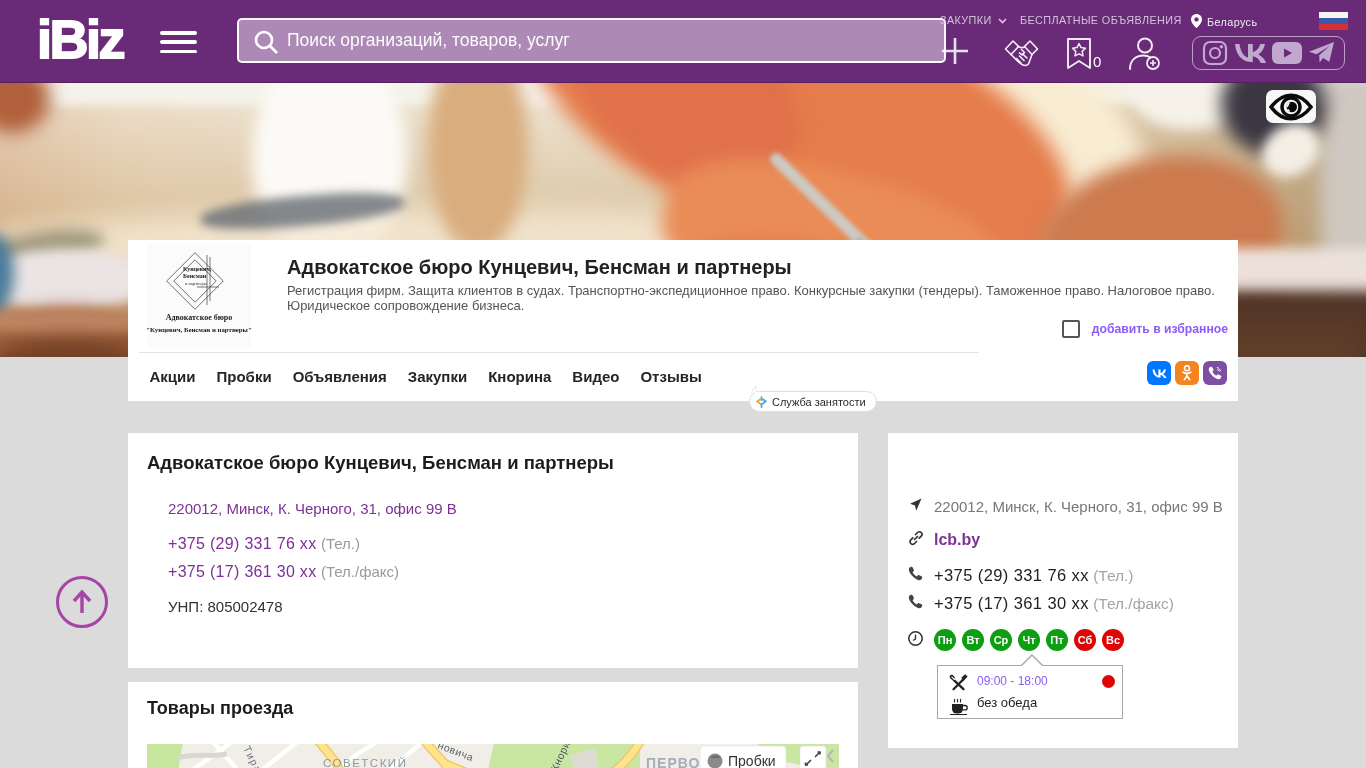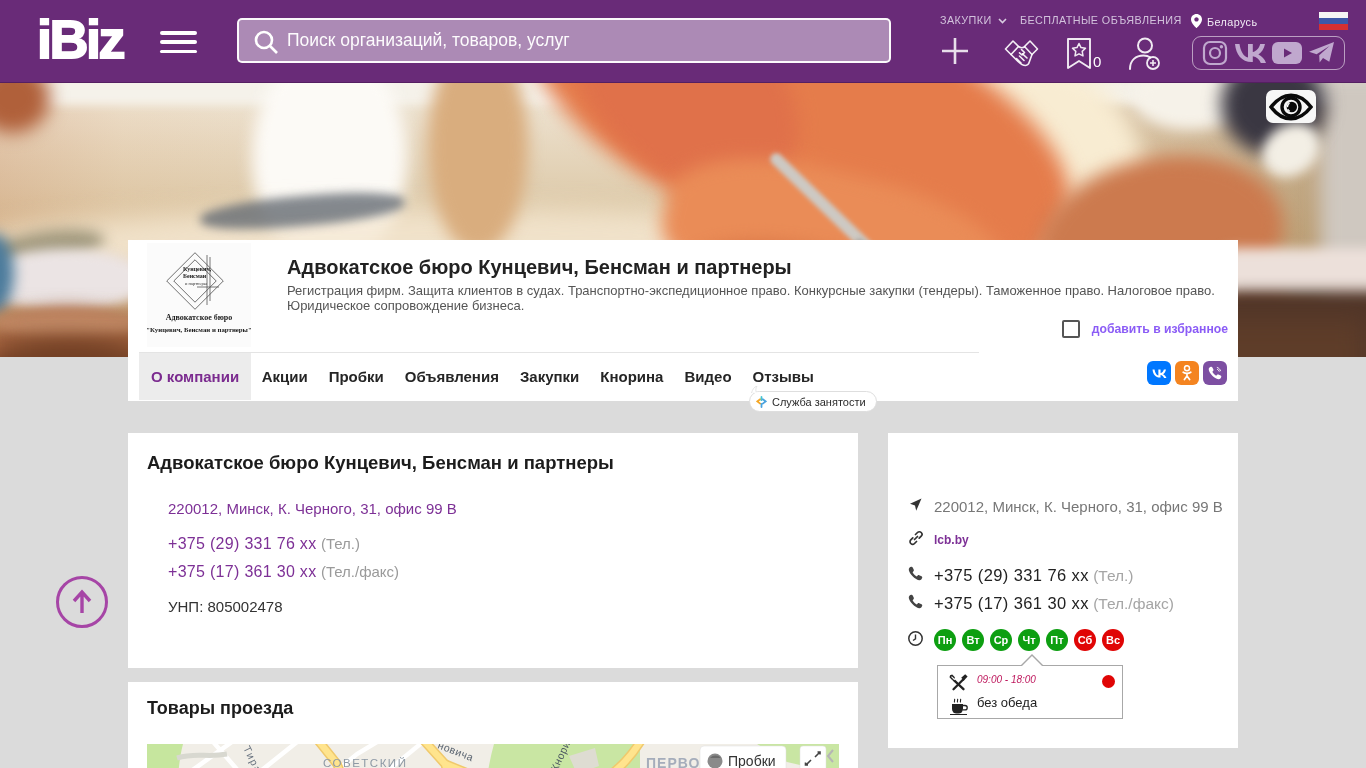--- a/index.html
+++ b/index.html
@@ -5,21 +5,21 @@
 <style>
 * { margin:0; padding:0; box-sizing:border-box; }
 html,body { width:1366px; height:768px; overflow:hidden; }
 body { font-family:"Liberation Sans", sans-serif; background:#dbdbdb; position:relative; }
 
 
 .header { position:absolute; left:0; top:0; width:1366px; height:83px; background:#692b78; border-bottom:1px solid #551f62; z-index:30; }
 .logo { position:absolute; left:37px; top:12px; color:#fff; font-size:54px; font-weight:bold; letter-spacing:-2.5px; -webkit-text-stroke:1.8px #fff; line-height:1; }
 .burger { position:absolute; left:160px; top:31px; width:37px; height:23px; }
 .burger span { display:block; height:3.6px; background:#fff; border-radius:2px; margin-bottom:5.7px; }
-.search { position:absolute; left:237px; top:18px; width:654px; height:45px; background:rgba(255,255,255,0.45); border:2px solid rgba(255,255,255,0.95); border-radius:5px; }
+.search { position:absolute; left:237px; top:18px; width:709px; height:45px; background:rgba(255,255,255,0.45); border:2px solid rgba(255,255,255,0.95); border-radius:5px; }
 .search svg { position:absolute; left:13px; top:8px; }
 .search .ph { position:absolute; left:48px; top:10px; font-size:17.5px; color:rgba(255,255,255,0.97); }
 .toprow { position:absolute; top:14px; font-size:10.8px; color:#d2c2dc; letter-spacing:0.4px; }
 .toprow.t1 { left:940px; }
 .toprow.t2 { left:1020px; }
 .toprow.t3 { left:1191px; color:#f2ecf5; }
 .flag { position:absolute; left:1319px; top:12px; width:29px; height:18px; }
 .flag div { height:6px; }
 .hicons { position:absolute; top:36px; }
 .socialbox { position:absolute; left:1192px; top:36px; width:153px; height:34px; border:1px solid rgba(255,255,255,0.55); border-radius:9px; display:flex; align-items:center; justify-content:space-around; padding:0 6px; }
@@ -209,21 +209,20 @@
       <text x="52" y="89" font-size="6.8" font-weight="bold" fill="#1a1a1a" text-anchor="middle" font-family="Liberation Serif">"Кунцевич, Бенсман и партнеры"</text>
     </svg>
   </div>
   <div class="c1title">Адвокатское бюро Кунцевич, Бенсман и партнеры</div>
   <div class="c1desc">Регистрация фирм. Защита клиентов в судах. Транспортно-экспедиционное право. Конкурсные закупки (тендеры). Таможенное право. Налоговое право.<br>Юридическое сопровождение бизнеса.</div>
   <div class="fav">
       <div class="cb"></div>
       <div class="tx">добавить в избранное</div>
     </div>
   <div class="navrow">
-    <div class="it act">О компании</div>
     <div class="it">Акции</div>
     <div class="it">Пробки</div>
     <div class="it">Объявления</div>
     <div class="it">Закупки</div>
     <div class="it">Кнорина</div>
     <div class="it">Видео</div>
     <div class="it">Отзывы</div>
   </div>
   <div class="socials2">
     <a style="background:#0077ff;">
@@ -274,21 +273,21 @@
     <span style="font-size:15px; color:#777;">220012, Минск, К. Черного, 31, офис 99 В</span>
   </div>
   <div class="srow" style="top:97px;">
     <span class="sic"><svg width="16" height="16" viewBox="0 0 16 16">
           <g fill="none" stroke="#333" stroke-width="1.7" stroke-linecap="round">
             <path d="M6.5 9.5 L9.5 6.5"></path>
             <path d="M7.5 4.5 l2 -2 a2.6 2.6 0 0 1 3.7 3.7 l-2 2"></path>
             <path d="M8.5 11.5 l-2 2 a2.6 2.6 0 0 1 -3.7 -3.7 l2 -2"></path>
           </g>
         </svg></span>
-    <span style="font-size:12px; font-weight:bold;" class="purp">lcb.by</span>
+    <span style="font-size:16px; font-weight:bold;" class="purp">lcb.by</span>
   </div>
   <div class="srow" style="top:133px;">
     <span class="sic"><svg width="15" height="15" viewBox="0 0 15 15">
           <path d="M3.2 0.8 C3.8 0.6 4.4 0.9 4.7 1.5 L5.8 3.8 C6 4.3 5.9 4.9 5.5 5.3 L4.6 6.2 C5.3 7.7 7.3 9.7 8.8 10.4 L9.7 9.5 C10.1 9.1 10.7 9 11.2 9.2 L13.5 10.3 C14.1 10.6 14.4 11.2 14.2 11.8 C13.9 13 12.8 14.5 11 14.2 C7 13.5 1.5 8 0.8 4 C0.5 2.2 2 1.1 3.2 0.8 Z" fill="#444"></path>
         </svg></span>
     <span style="font-size:16.5px; color:#222; letter-spacing:0.4px;">+375 (29) 331 76 xx</span>
     <span style="font-size:15.5px; color:#a5a5a5;">&nbsp;(Тел.)</span>
   </div>
   <div class="srow" style="top:161px;">
     <span class="sic"><svg width="15" height="15" viewBox="0 0 15 15">
@@ -314,21 +313,21 @@
 <div class="hours">
   <div class="tri2"></div>
     <div class="tri"></div>
   <div style="position:absolute; left:11px; top:8px;"><svg width="19" height="17" viewBox="0 0 19 17">
 <path d="M4.6 5.8 L14.5 15.2" stroke="#222" stroke-width="2.3" stroke-linecap="round" fill="none"></path>
 <path d="M1.1 1.2 L3.2 0.6 L5.9 3.2 L5.2 5.3 L3.1 5.9 L0.5 3.3 Z" fill="#222"></path>
 <path d="M2.5 2.7 L5.8 5.9" stroke="#fff" stroke-width="1.1" fill="none"></path>
 <path d="M14.2 5.5 L4.5 15.2" stroke="#222" stroke-width="2.3" stroke-linecap="round" fill="none"></path>
 <path d="M12.2 3.8 L16.2 0.2 L18.6 2.6 L15 6.6 Z" fill="#222"></path>
 </svg></div>
-  <div style="position:absolute; left:39px; top:8px; font-size:10px; color:#be185d;font-style:italic;">09:00 - 18:00</div>
+  <div style="position:absolute; left:39px; top:8px; font-size:12px; color:#8b5cf6;">09:00 - 18:00</div>
   <div style="position:absolute; left:164px; top:9px; width:13px; height:13px; border-radius:50%; background:#e00505;"></div>
   <div style="position:absolute; left:11px; top:31px;"><svg width="19" height="18" viewBox="0 0 19 18">
         <path d="M3 7 H14 V12 A4.5 4.5 0 0 1 9.5 16.5 H7.5 A4.5 4.5 0 0 1 3 12 Z" fill="#222"></path>
         <path d="M14 8.5 h2 a2.2 2.2 0 0 1 0 4.4 h-2" fill="none" stroke="#222" stroke-width="1.3"></path>
         <path d="M5.5 5 C5 3.8 6 3.4 5.6 2.2 M8.5 5 C8 3.8 9 3.4 8.6 2.2 M11.5 5 C11 3.8 12 3.4 11.6 2.2" fill="none" stroke="#222" stroke-width="1.1" stroke-linecap="round"></path>
         <rect x="1" y="17" width="17" height="1.2" fill="#222"></rect>
       </svg></div>
   <div style="position:absolute; left:39px; top:29px; font-size:13px; color:#222;">без обеда</div>
 </div>
 

